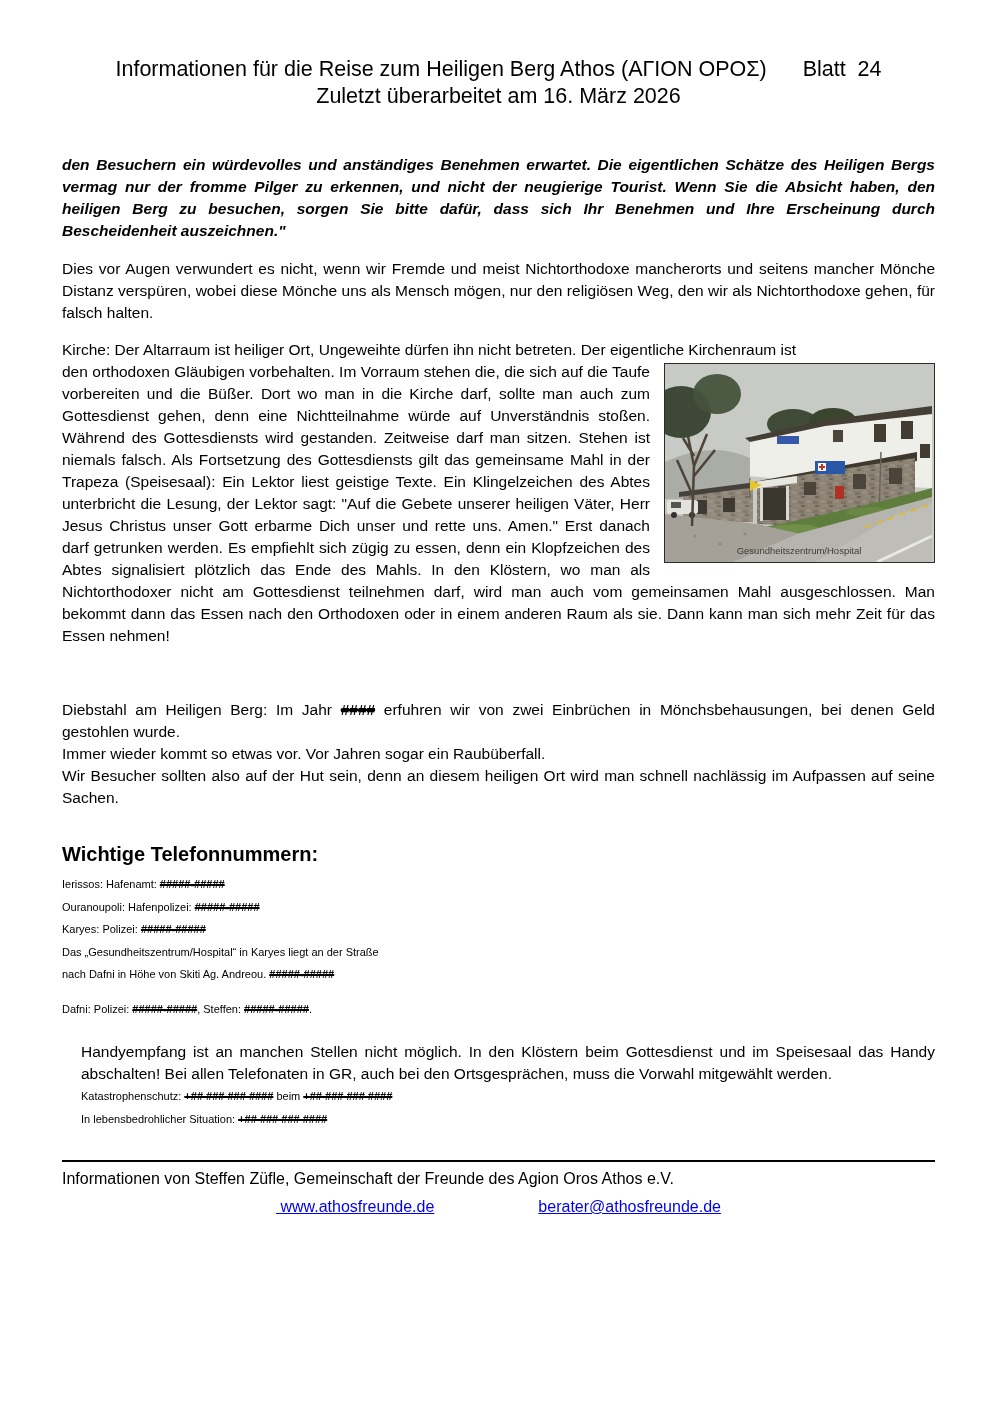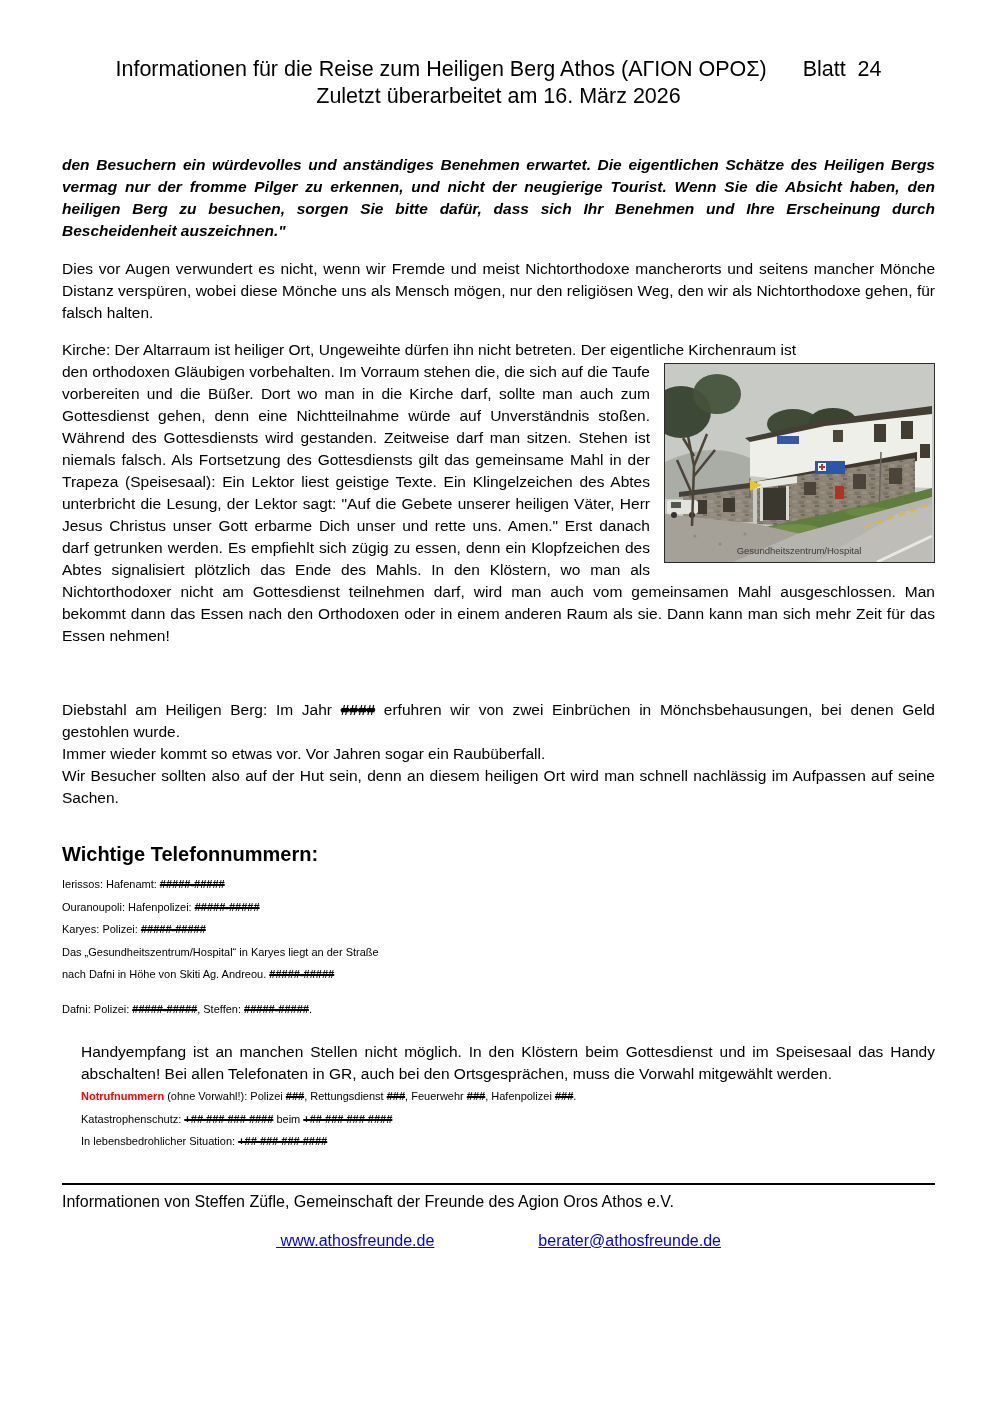--- a/index.html
+++ b/index.html
@@ -38,21 +38,21 @@
     margin:30px 0 4px 0;
   }
   .phone-line{font-size:11px;line-height:22.5px;text-align:left;margin:0;}
   .gap12{margin-top:12px;}
   .gap21{margin-top:21px;margin-left:19px;}
   .footer{margin-top:30px;}
   .footer-rule{border:0;border-top:2px solid #000;margin:0 0 6px 0;}
   .footer-credit{text-align:left;font-size:16px;line-height:22px;}
   .footer-links{
     display:flex;justify-content:center;gap:104px;
-    margin-top:19px;font-size:16px;text-align:right;
+    margin-top:8px;font-size:16px;text-align:right;
   }
   .footer-links a{color:#0000ee;text-decoration:underline;white-space:pre;}
 </style>
 </head>
 <body>
 
 <div class="page">
 
   <div class="doc-header">
     <div class="title-row"><span>Informationen für die Reise zum Heiligen Berg Athos (ΑΓΙΟΝ ΟΡΟΣ)</span><span>      </span><span>Blatt  24</span></div>
@@ -164,21 +164,20 @@
     <p class="phone-line"><span class="s-b">Ierissos:</span><span> Hafenamt: </span><span class="s-m">#####-#####</span></p>
     <p class="phone-line"><span class="s-b">Ouranoupoli: Hafenpolize</span><span>i: </span><span class="s-m">#####-#####</span></p>
     <p class="phone-line"><span class="s-b">Karyes</span><span>: </span><span class="s-b">Polize</span><span>i: </span><span class="s-m">#####-#####</span></p>
     <p class="phone-line"><span>Das „</span><span class="s-b">Gesundheitszentrum/Hospital</span><span>“ in Karyes liegt an der Straße</span></p>
     <p class="phone-line"><span>nach Dafni in Höhe von Skiti Ag. Andreou. </span><span class="s-m">#####-#####</span></p>
     <p class="phone-line gap12"><span class="s-b">Dafni: Polize</span><span>i: </span><span class="s-m">#####-#####</span><span>, Steffen: </span><span class="s-m">#####-#####</span><span>.</span></p>
   </div>
 
   <div class="gap21">
     <p class="para"><span class="s-b">Handyempfang</span><span> ist an manchen Stellen nicht möglich. In den Klöstern beim Gottesdienst und im Speisesaal das Handy abschalten! Bei allen Telefonaten in GR, auch bei den Ortsgesprächen, muss die Vorwahl mitgewählt werden.</span></p>
-    <p class="phone-line"><span class="s-rb">Notrufnummern</span><span> (ohne Vorwahl!): Polizei </span><span class="s-m">###</span><span>, Rettungsdienst </span><span class="s-m">###</span><span>, Feuerwehr </span><span class="s-m">###</span><span>, Hafenpolizei </span><span class="s-m">###</span><span>.</span></p>
     <p class="phone-line"><span>Katastrophenschutz: </span><span class="s-m">+## ### ### ####</span><span> beim </span><span class="s-m">+## ### ### ####</span></p>
     <p class="phone-line"><span>In lebensbedrohlicher Situation: </span><span class="s-m">+## ### ### ####</span></p>
   </div>
 
   <div class="footer">
     <hr class="footer-rule">
     <div class="footer-credit">Informationen von Steffen Züfle, Gemeinschaft der Freunde des Agion Oros Athos e.V.</div>
     <div class="footer-links">
       <a href="#">&nbsp;www.athosfreunde.de</a>
       <a href="#">berater@athosfreunde.de</a>

